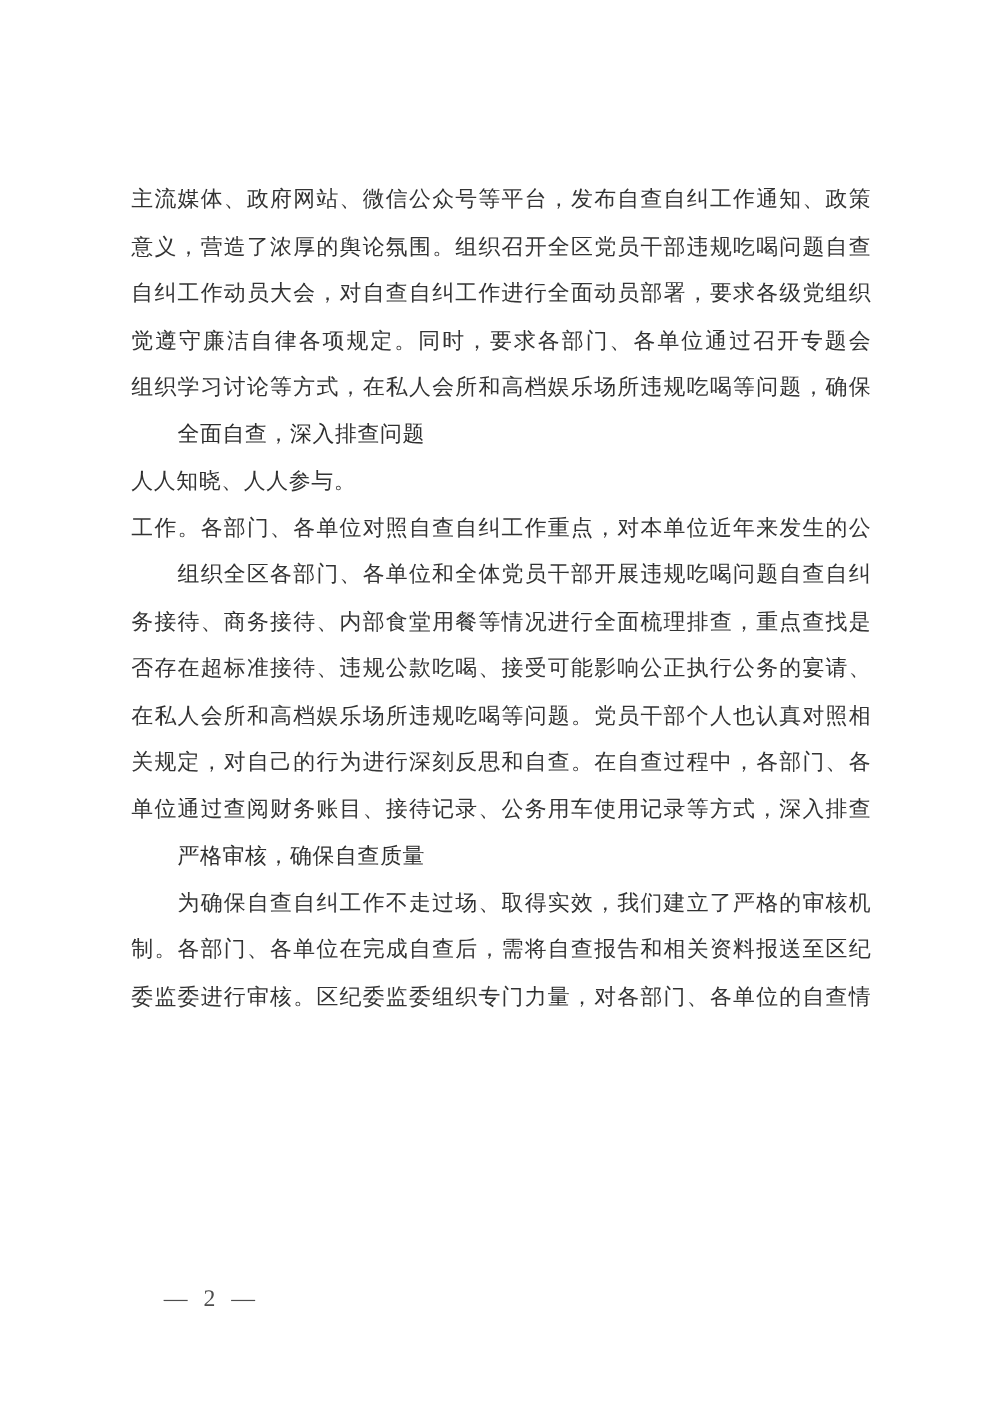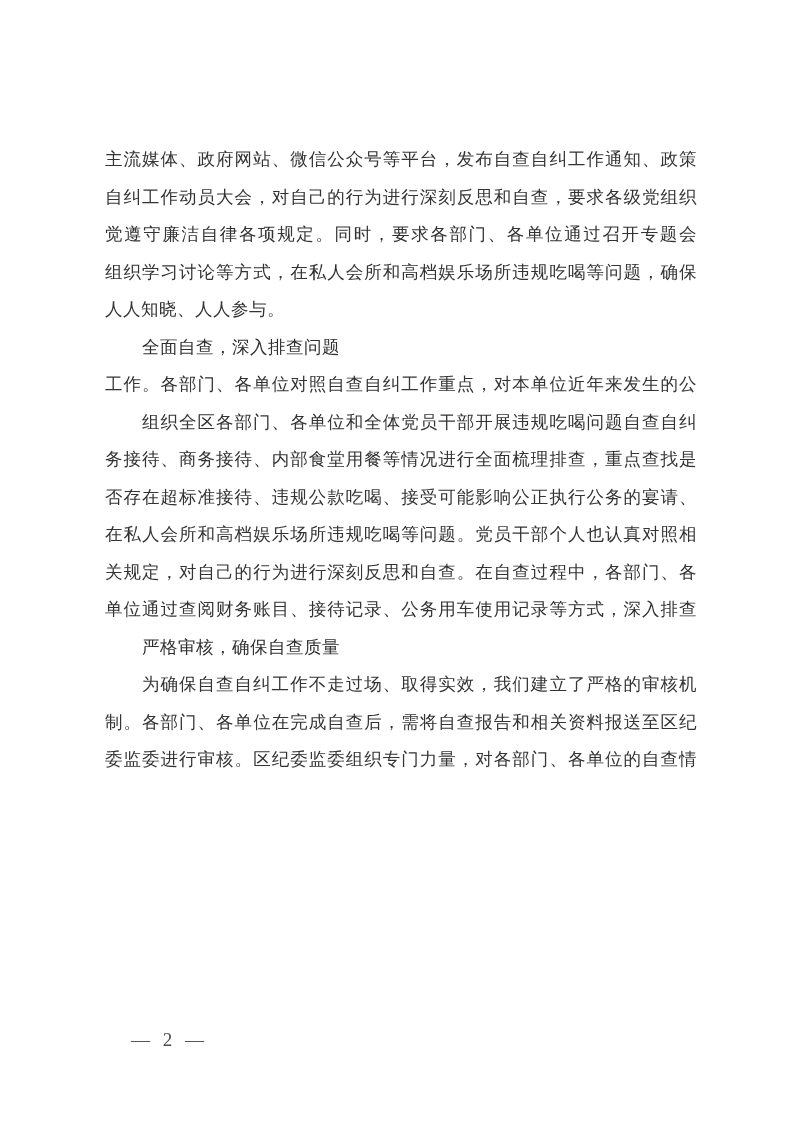--- a/index.html
+++ b/index.html
@@ -55,25 +55,26 @@
     letter-spacing: 4px;
     color: #4d4d4d;
   }
 </style>
 </head>
 <body>
 
 <div class="page">
   <div class="content">
       <div class="line fill">主流媒体、政府网站、微信公众号等平台，发布自查自纠工作通知、政策</div>
-      <div class="line fill">自纠工作动员大会，对自己的行为进行深刻反思和自查，要求各级党组织</div>
+      <div class="line fill">意义，营造了浓厚的舆论氛围。组织召开全区党员干部违规吃喝问题自查</div>
+      <div class="line fill">自纠工作动员大会，对自查自纠工作进行全面动员部署，要求各级党组织</div>
       <div class="line fill">觉遵守廉洁自律各项规定。同时，要求各部门、各单位通过召开专题会议、</div>
       <div class="line fill">组织学习讨论等方式，在私人会所和高档娱乐场所违规吃喝等问题，确保</div>
+      <div class="line heading indent">全面自查，深入排查问题</div>
       <div class="line">人人知晓、人人参与。</div>
-      <div class="line heading indent">全面自查，深入排查问题</div>
       <div class="line fill">工作。各部门、各单位对照自查自纠工作重点，对本单位近年来发生的公</div>
       <div class="line indent fill">组织全区各部门、各单位和全体党员干部开展违规吃喝问题自查自纠</div>
       <div class="line fill">务接待、商务接待、内部食堂用餐等情况进行全面梳理排查，重点查找是</div>
       <div class="line fill">否存在超标准接待、违规公款吃喝、接受可能影响公正执行公务的宴请、</div>
       <div class="line fill">在私人会所和高档娱乐场所违规吃喝等问题。党员干部个人也认真对照相</div>
       <div class="line fill">关规定，对自己的行为进行深刻反思和自查。在自查过程中，各部门、各</div>
       <div class="line fill">单位通过查阅财务账目、接待记录、公务用车使用记录等方式，深入排查</div>
       <div class="line heading indent">严格审核，确保自查质量</div>
       <div class="line indent fill">为确保自查自纠工作不走过场、取得实效，我们建立了严格的审核机</div>
       <div class="line fill">制。各部门、各单位在完成自查后，需将自查报告和相关资料报送至区纪</div>

